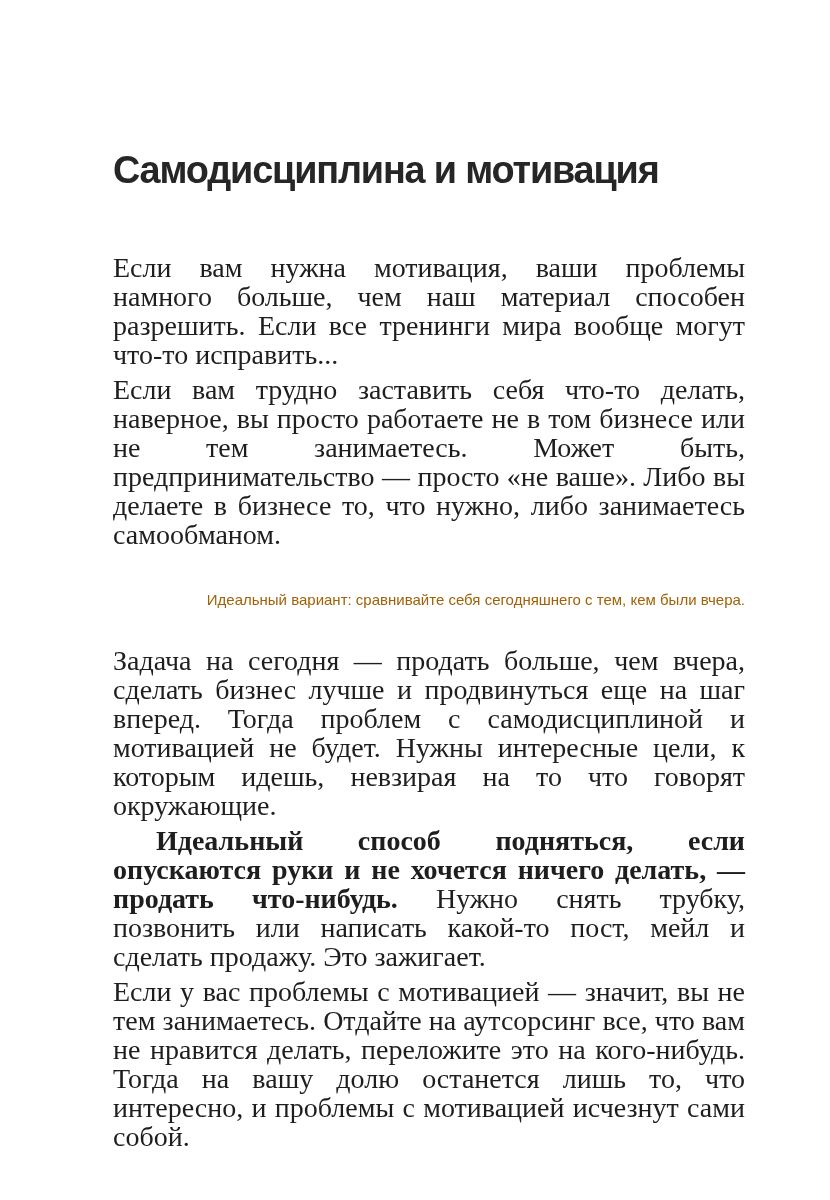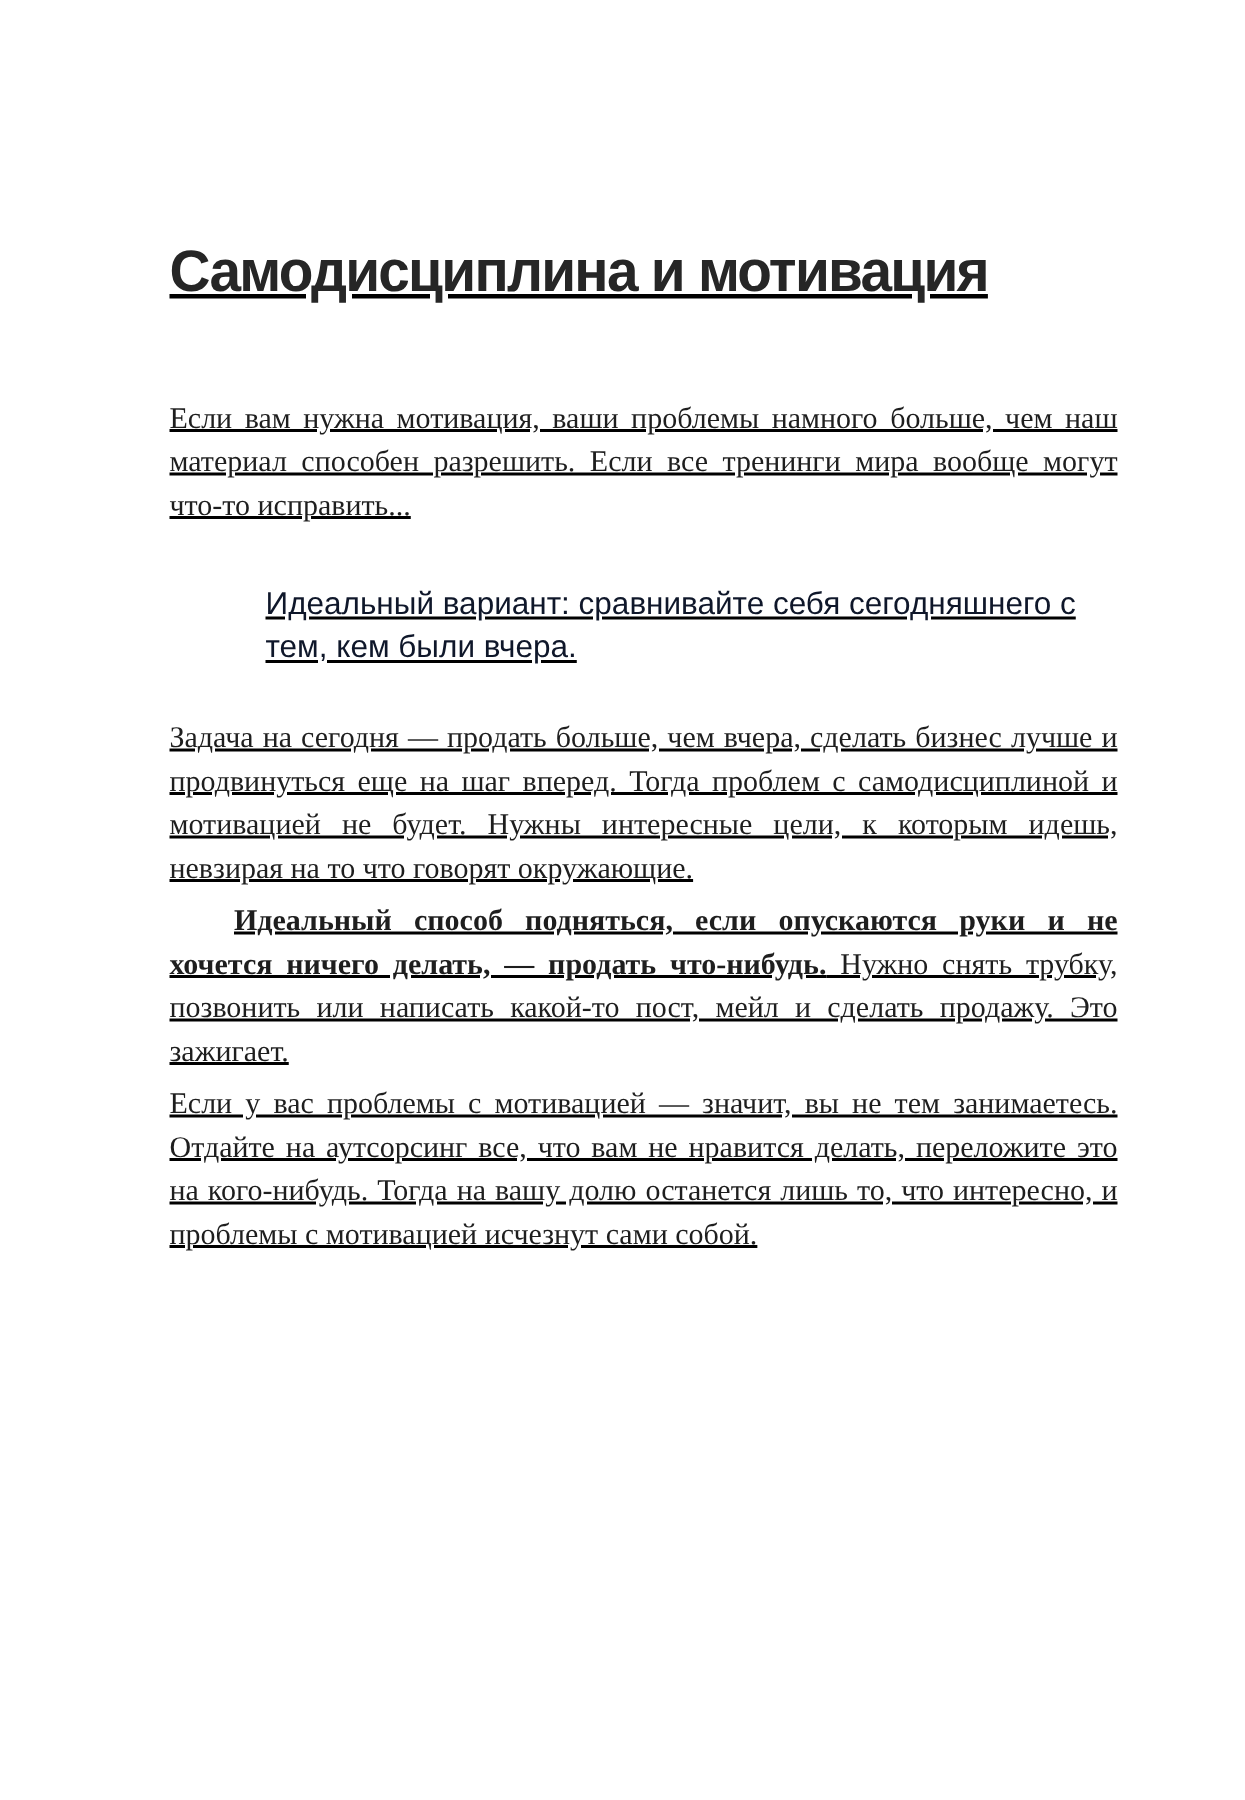--- a/index.html
+++ b/index.html
@@ -10,68 +10,68 @@
   .page {
     position: relative;
     width: 830px;
     height: 1200px;
     background: #ffffff;
     overflow: hidden;
     box-sizing: border-box;
   }
   .content {
     position: absolute;
-    top: 12px;
+    top: 0;
     left: 113px;
     width: 632px;
-    text-decoration: underline;
   }
   .chapter-title {
     margin: 148px 0 62px 0;
     font-family: "Liberation Sans", "DejaVu Sans", sans-serif;
     font-weight: 700;
     font-size: 39px;
     line-height: 43px;
     letter-spacing: -1.2px;
     color: #262626;
     transform: scaleX(0.97);
     transform-origin: left center;
   }
   p.body-par {
     margin: 0 0 6px 0;
     font-family: "Liberation Serif", "DejaVu Serif", serif;
-    font-size: 20px;
+    font-size: 28px;
     line-height: 29px;
     text-align: justify;
     color: #1e1e1e;
   }
   p.body-par .lead-bold {
     font-weight: 700;
     margin-left: 43px;
   }
   .pull-quote {
     margin: 36px 0 32px 0;
     padding-left: 64px;
     font-family: "Liberation Sans", "DejaVu Sans", sans-serif;
-    font-size: 21px;
+    font-size: 15px;
     line-height: 29px;
-    color: #0f172a;
-    text-align: left;
+    color: #a16207;
+    text-align: right;
   }
 </style>
 </head>
 <body>
 
 <div class="page">
   <div class="content">
 
     <h1 class="chapter-title">Самодисциплина и мотивация</h1>
 
     <p class="body-par">Если вам нужна мотивация, ваши проблемы намного больше, чем наш материал способен разрешить. Если все тренинги мира вообще могут что-то исправить...</p>
 
+    <p class="body-par">Если вам трудно заставить себя что-то делать, наверное, вы просто работаете не в том бизнесе или не тем занимаетесь. Может быть, предпринимательство — просто «не ваше». Либо вы делаете в бизнесе то, что нужно, либо занимаетесь самообманом.</p>
 
     <div class="pull-quote">Идеальный вариант: сравнивайте себя сегодняшнего с тем, кем были вчера.</div>
 
     <p class="body-par">Задача на сегодня — продать больше, чем вчера, сделать бизнес лучше и продвинуться еще на шаг вперед. Тогда проблем с самодисциплиной и мотивацией не будет. Нужны интересные цели, к которым идешь, невзирая на то что говорят окружающие.</p>
 
     <p class="body-par"><span class="lead-bold">Идеальный способ подняться, если опускаются руки и не хочется ничего делать, — продать что-нибудь.</span><span> Нужно снять трубку, позвонить или написать какой-то пост, мейл и сделать продажу. Это зажигает.</span></p>
 
 
     <p class="body-par">Если у вас проблемы с мотивацией — значит, вы не тем занимаетесь. Отдайте на аутсорсинг все, что вам не нравится делать, переложите это на кого-нибудь. Тогда на вашу долю останется лишь то, что интересно, и проблемы с мотивацией исчезнут сами собой.</p>
 

